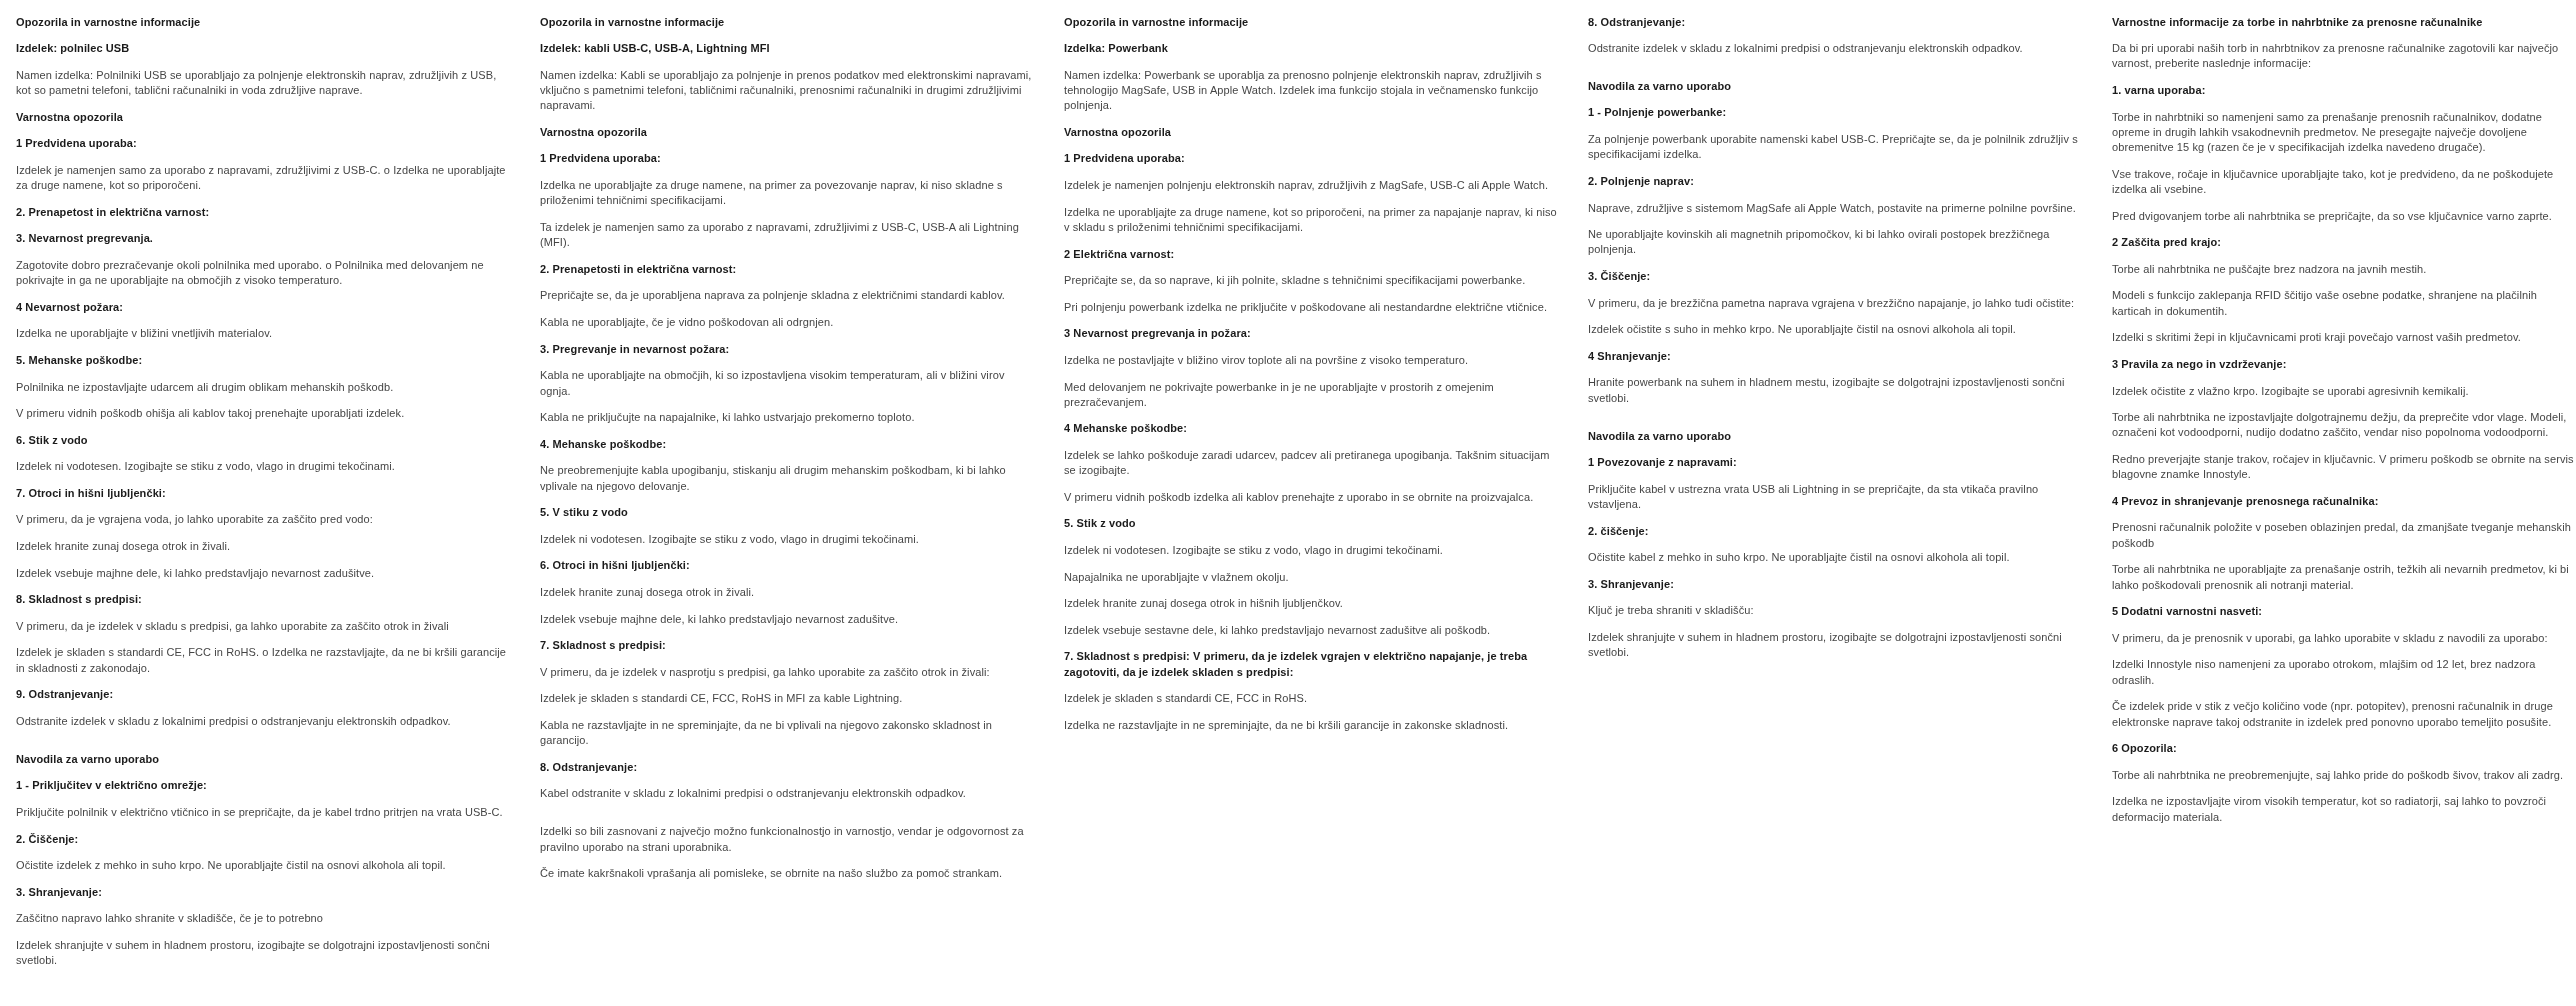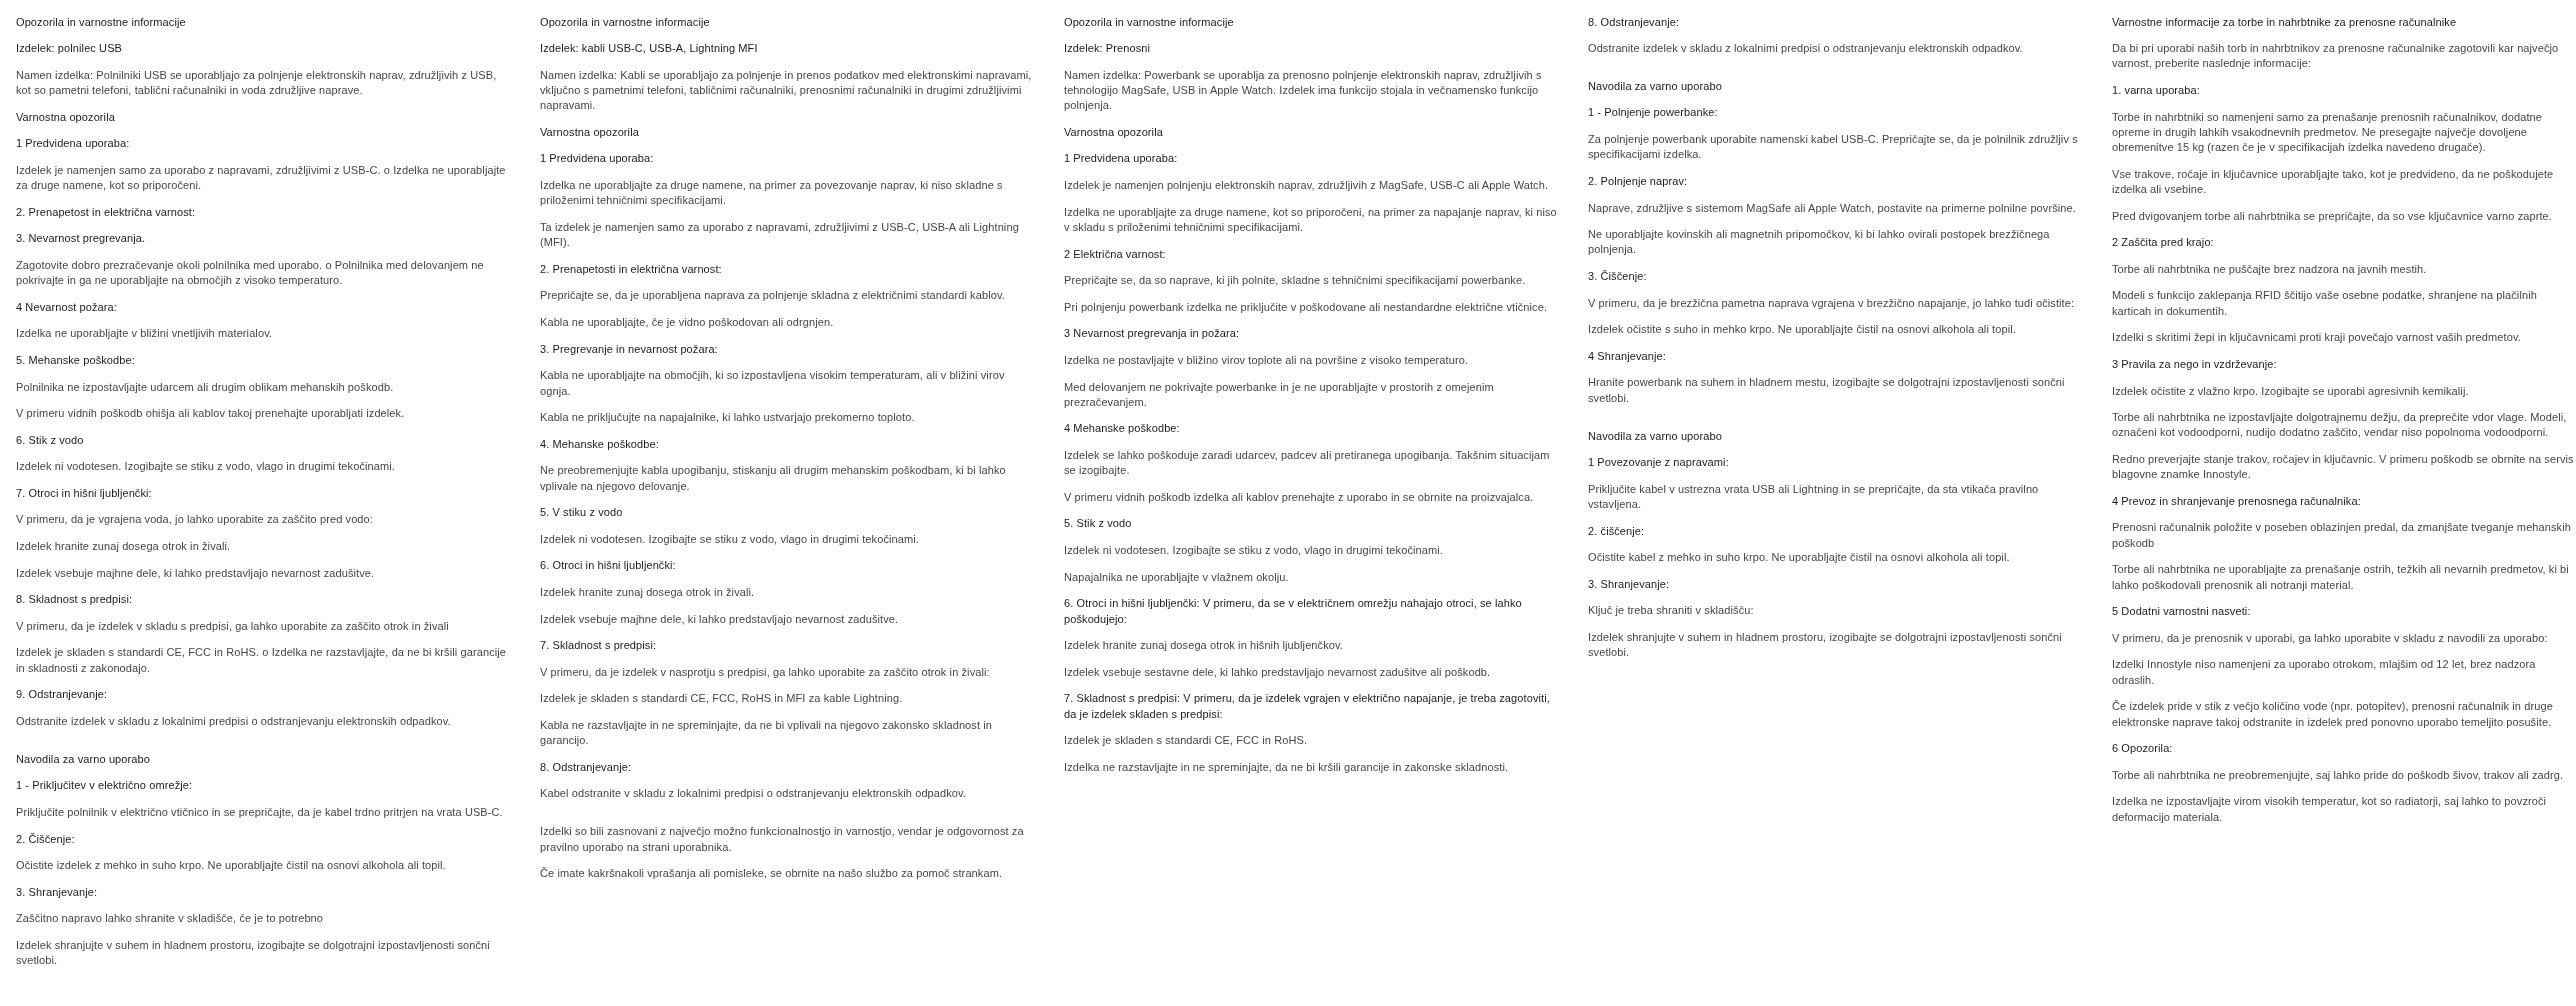--- a/index.html
+++ b/index.html
@@ -19,21 +19,21 @@
     flex:0 0 auto;
   }
   .col:last-child{width:467px;margin-right:0;}
   .blk{
     font-size:11px;
     line-height:15.3px;
     margin:0 0 11.3px 0;
     letter-spacing:0.1px;
   }
   .blk.heading{
-    font-weight:400;
+    font-weight:700;
     color:#1b1b1b;
   }
   .blk.para{
     font-weight:400;
     color:#454545;
   }
   .blk.gap{
     margin-top:22.5px;
   }
 </style>
@@ -101,39 +101,38 @@
       <div class="blk para">V primeru, da je izdelek v nasprotju s predpisi, ga lahko uporabite za zaščito otrok in živali:</div>
       <div class="blk para">Izdelek je skladen s standardi CE, FCC, RoHS in MFI za kable Lightning.</div>
       <div class="blk para">Kabla ne razstavljajte in ne spreminjajte, da ne bi vplivali na njegovo zakonsko skladnost in garancijo.</div>
       <div class="blk heading">8. Odstranjevanje:</div>
       <div class="blk para">Kabel odstranite v skladu z lokalnimi predpisi o odstranjevanju elektronskih odpadkov.</div>
       <div class="blk para gap">Izdelki so bili zasnovani z največjo možno funkcionalnostjo in varnostjo, vendar je odgovornost za pravilno uporabo na strani uporabnika.</div>
       <div class="blk para">Če imate kakršnakoli vprašanja ali pomisleke, se obrnite na našo službo za pomoč strankam.</div>
     </div>
   <div class="col">
       <div class="blk heading">Opozorila in varnostne informacije</div>
-      <div class="blk heading">Izdelek: Prenosni</div>
+      <div class="blk heading">Izdelka: Powerbank</div>
       <div class="blk para">Namen izdelka: Powerbank se uporablja za prenosno polnjenje elektronskih naprav, združljivih s tehnologijo MagSafe, USB in Apple Watch. Izdelek ima funkcijo stojala in večnamensko funkcijo polnjenja.</div>
       <div class="blk heading">Varnostna opozorila</div>
       <div class="blk heading">1 Predvidena uporaba:</div>
       <div class="blk para">Izdelek je namenjen polnjenju elektronskih naprav, združljivih z MagSafe, USB-C ali Apple Watch.</div>
       <div class="blk para">Izdelka ne uporabljajte za druge namene, kot so priporočeni, na primer za napajanje naprav, ki niso v skladu s priloženimi tehničnimi specifikacijami.</div>
       <div class="blk heading">2 Električna varnost:</div>
       <div class="blk para">Prepričajte se, da so naprave, ki jih polnite, skladne s tehničnimi specifikacijami powerbanke.</div>
       <div class="blk para">Pri polnjenju powerbank izdelka ne priključite v poškodovane ali nestandardne električne vtičnice.</div>
       <div class="blk heading">3 Nevarnost pregrevanja in požara:</div>
       <div class="blk para">Izdelka ne postavljajte v bližino virov toplote ali na površine z visoko temperaturo.</div>
       <div class="blk para">Med delovanjem ne pokrivajte powerbanke in je ne uporabljajte v prostorih z omejenim prezračevanjem.</div>
       <div class="blk heading">4 Mehanske poškodbe:</div>
       <div class="blk para">Izdelek se lahko poškoduje zaradi udarcev, padcev ali pretiranega upogibanja. Takšnim situacijam se izogibajte.</div>
       <div class="blk para">V primeru vidnih poškodb izdelka ali kablov prenehajte z uporabo in se obrnite na proizvajalca.</div>
       <div class="blk heading">5. Stik z vodo</div>
       <div class="blk para">Izdelek ni vodotesen. Izogibajte se stiku z vodo, vlago in drugimi tekočinami.</div>
       <div class="blk para">Napajalnika ne uporabljajte v vlažnem okolju.</div>
-      <div class="blk heading">6. Otroci in hišni ljubljenčki: V primeru, da se v električnem omrežju nahajajo otroci, se lahko poškodujejo:</div>
       <div class="blk para">Izdelek hranite zunaj dosega otrok in hišnih ljubljenčkov.</div>
       <div class="blk para">Izdelek vsebuje sestavne dele, ki lahko predstavljajo nevarnost zadušitve ali poškodb.</div>
       <div class="blk heading">7. Skladnost s predpisi: V primeru, da je izdelek vgrajen v električno napajanje, je treba zagotoviti, da je izdelek skladen s predpisi:</div>
       <div class="blk para">Izdelek je skladen s standardi CE, FCC in RoHS.</div>
       <div class="blk para">Izdelka ne razstavljajte in ne spreminjajte, da ne bi kršili garancije in zakonske skladnosti.</div>
     </div>
   <div class="col">
       <div class="blk heading">8. Odstranjevanje:</div>
       <div class="blk para">Odstranite izdelek v skladu z lokalnimi predpisi o odstranjevanju elektronskih odpadkov.</div>
       <div class="blk heading gap">Navodila za varno uporabo</div>

